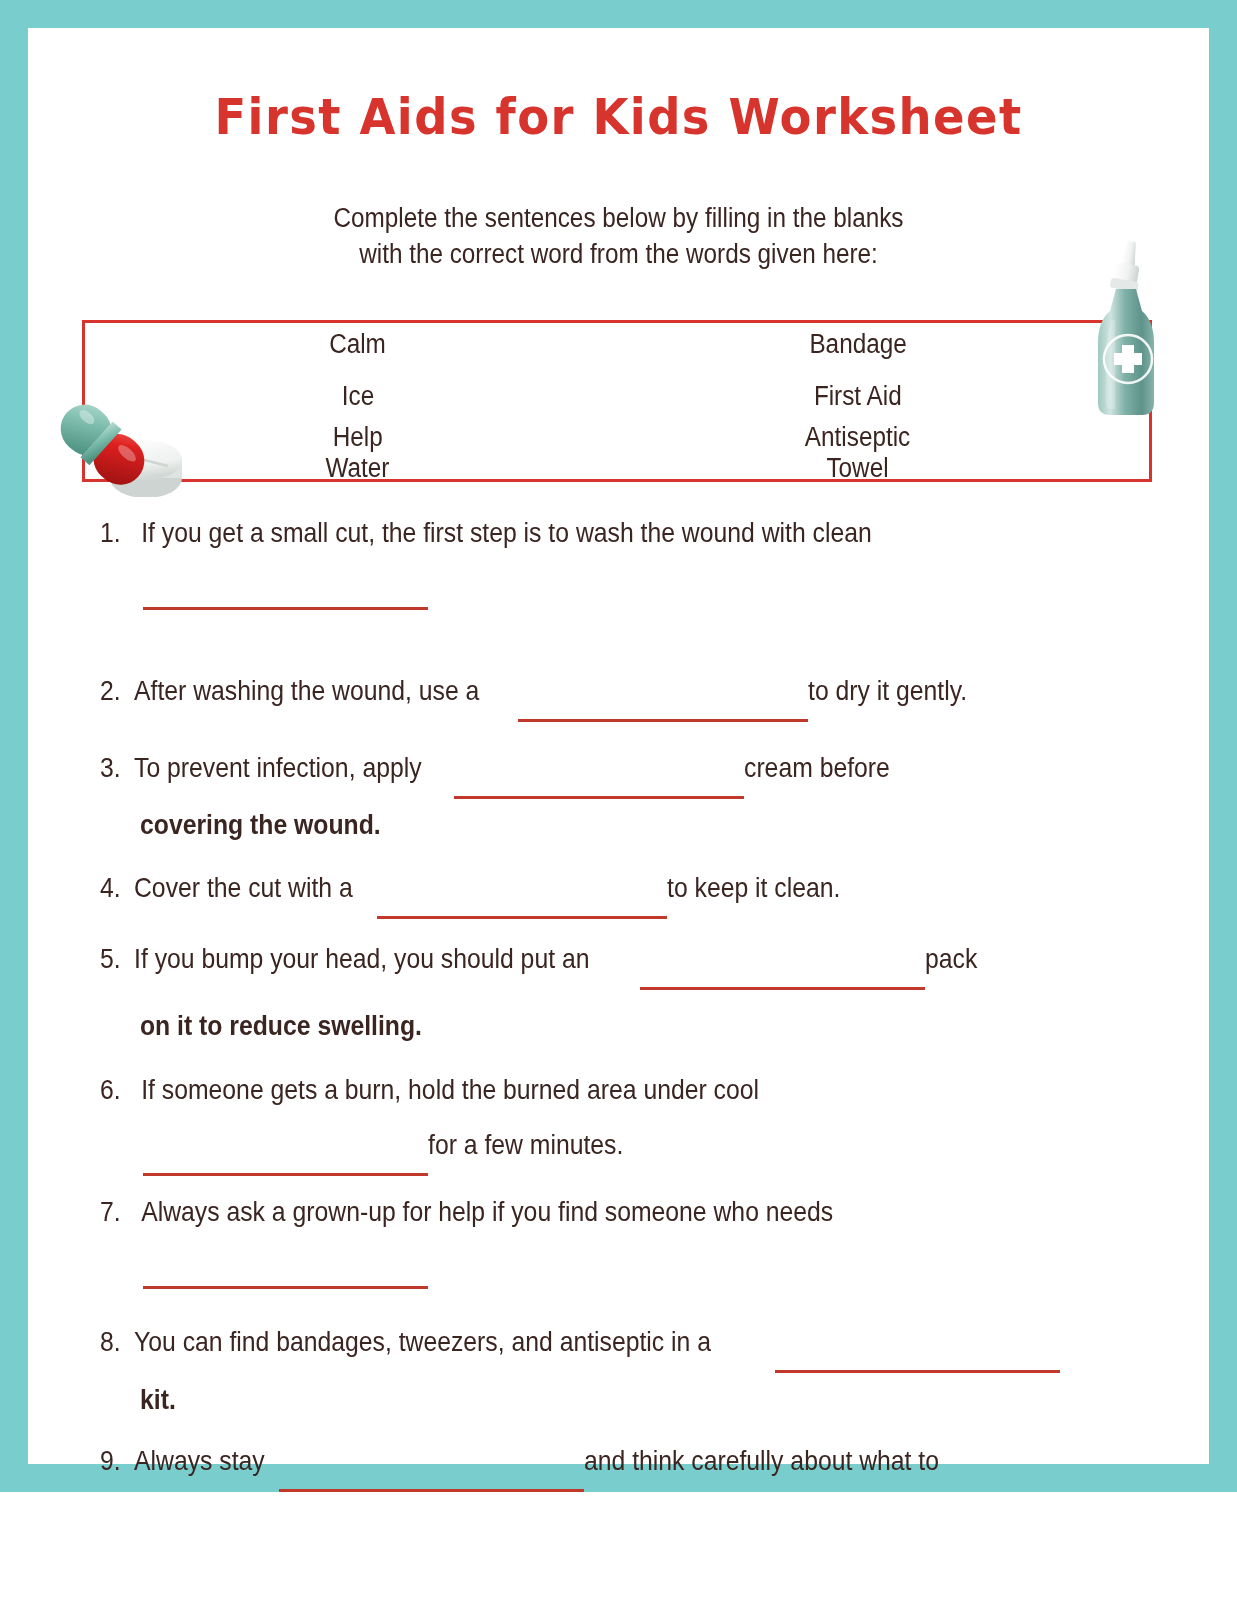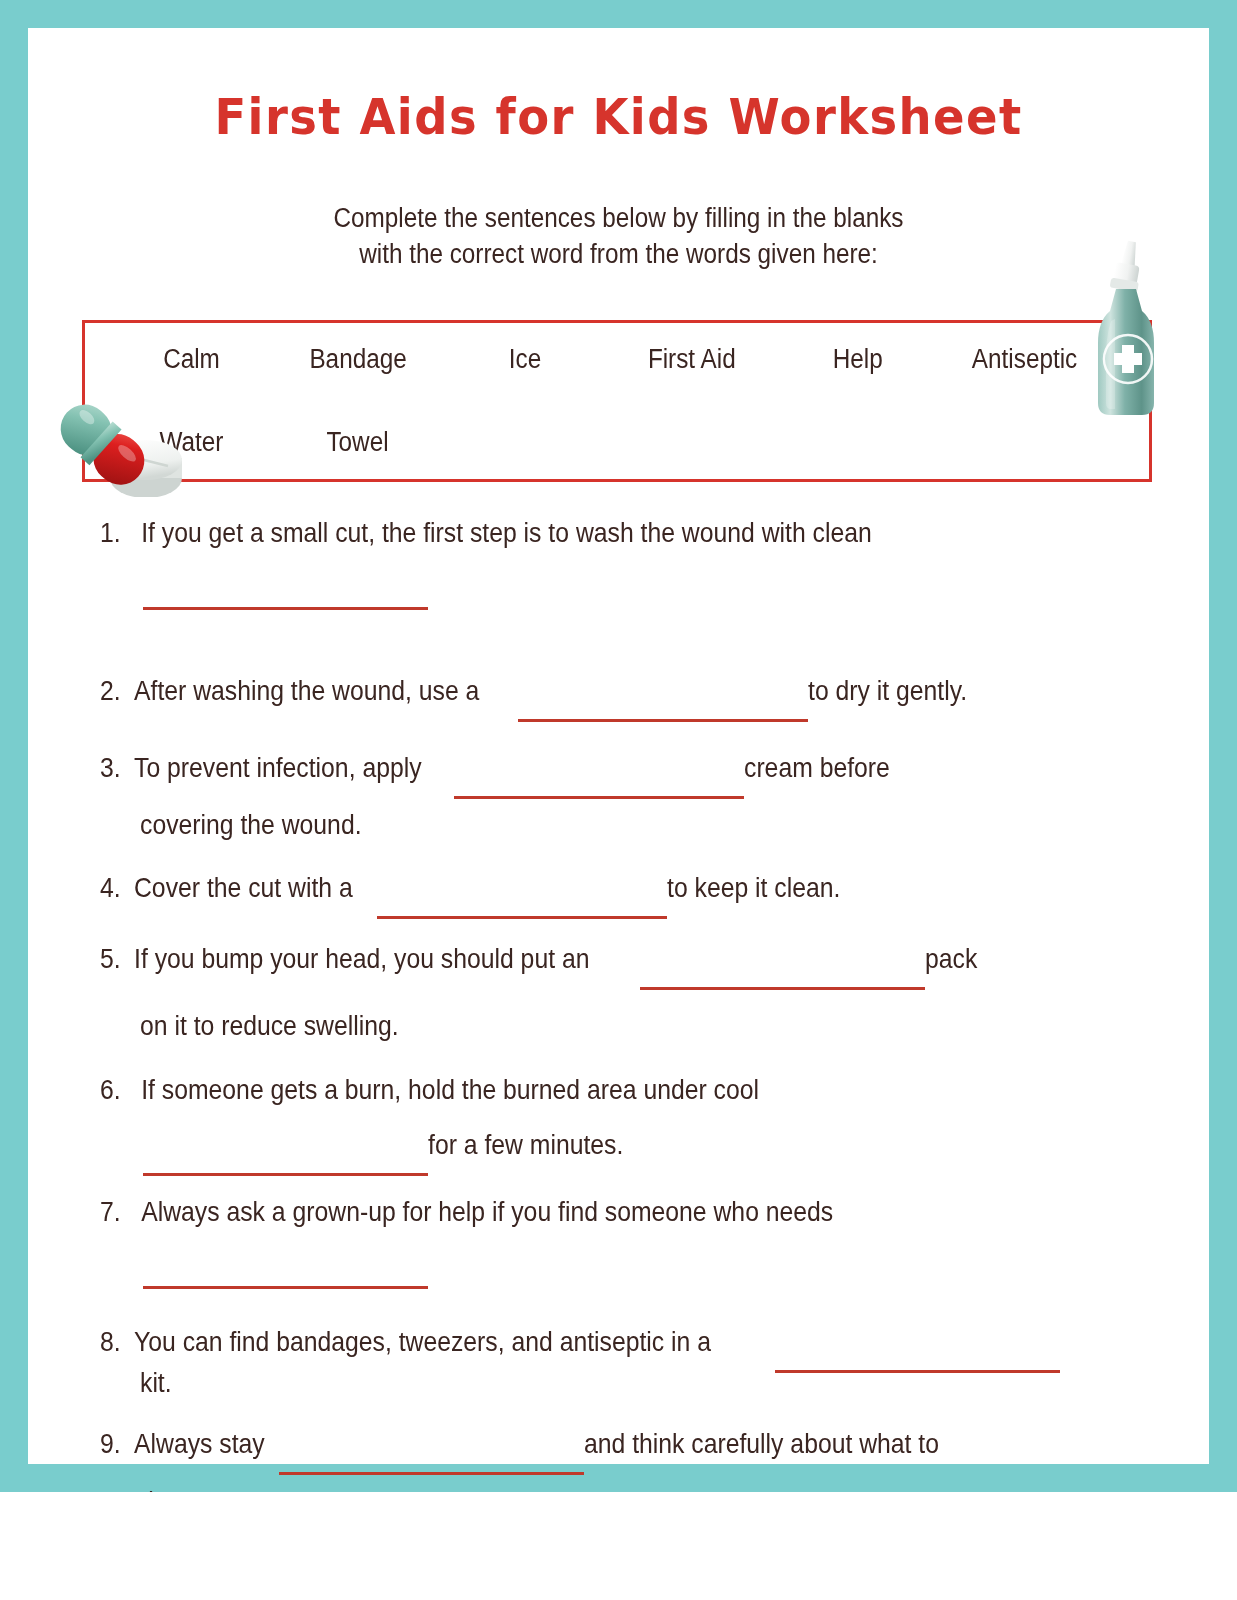--- a/index.html
+++ b/index.html
@@ -72,21 +72,21 @@
     height: 162px;
     border: 3px solid #d6342c;
   }
 
   .wordbank-grid {
     position: absolute;
     left: 108px; top: 318px;
     width: 1000px;
     height: 166px;
     display: grid;
-    grid-template-columns: repeat(6, 1fr);
+    grid-template-columns: repeat(2, 1fr);
     grid-template-rows: 1fr 1fr;
     align-items: center;
     justify-items: center;
     font-size: 27px;
     color: #3a2521;
     font-family: "Liberation Sans", sans-serif;
   }
   .wordbank-grid span { transform: scaleX(0.9); white-space: nowrap; }
 
   
@@ -126,21 +126,21 @@
     display: inline-block;
     min-width: 34px;
     transform: scaleX(0.9);
     transform-origin: left center;
   }
   .q .txt {
     display: inline-block;
     transform: scaleX(0.9);
     transform-origin: left center;
   }
-  .q .indent { padding-left: 40px; }
+  .q .indent { padding-left: 40px; font-weight: bold; }
 
   
   .blank {
     display: inline-block;
     position: relative;
     vertical-align: baseline;
   }
   .blank::after {
     content: "";
     position: absolute;
@@ -333,21 +333,21 @@
       </div>
       <div class="blank-row" style="margin-left:43px; width:285px; margin-top:58px;"></div>
     </div>
 
     <div class="q" style="margin-top:36px;">
       <div class="qline">
         <span class="num">8.</span>
         <span class="txt">You can find bandages, tweezers, and antiseptic in a</span>
         <span class="blank" style="width:285px;">&nbsp;</span>
       </div>
-      <div class="qline indent" style="margin-top:8px;">
+      <div class="qline indent" style="margin-top:25px;">
         <span class="txt">kit.</span>
       </div>
     </div>
 
     <div class="q" style="margin-top:28px;">
       <div class="qline">
         <span class="num">9.</span>
         <span class="txt">Always stay</span>
         <span class="blank" style="width:305px;">&nbsp;</span>
         <span class="txt">and think carefully about what to</span>

